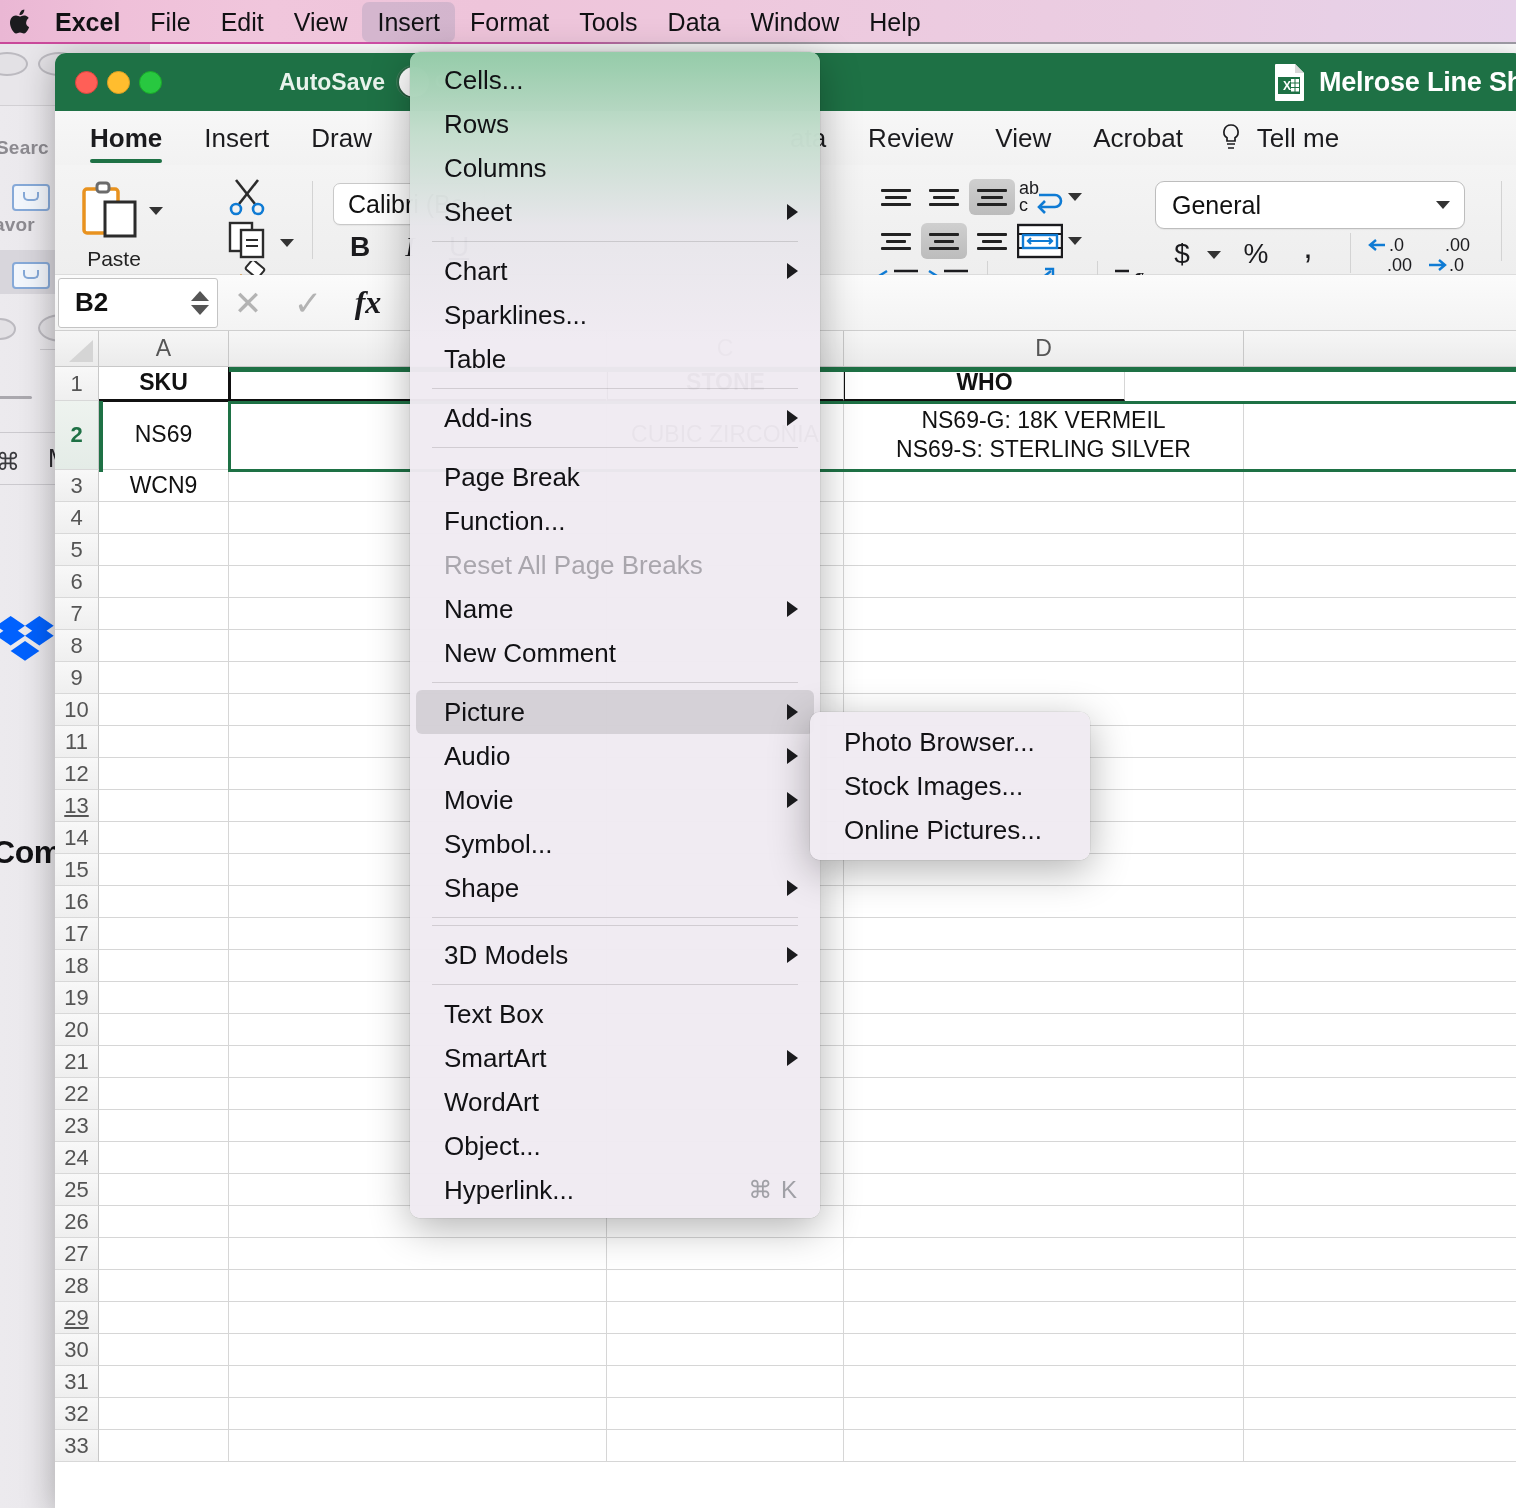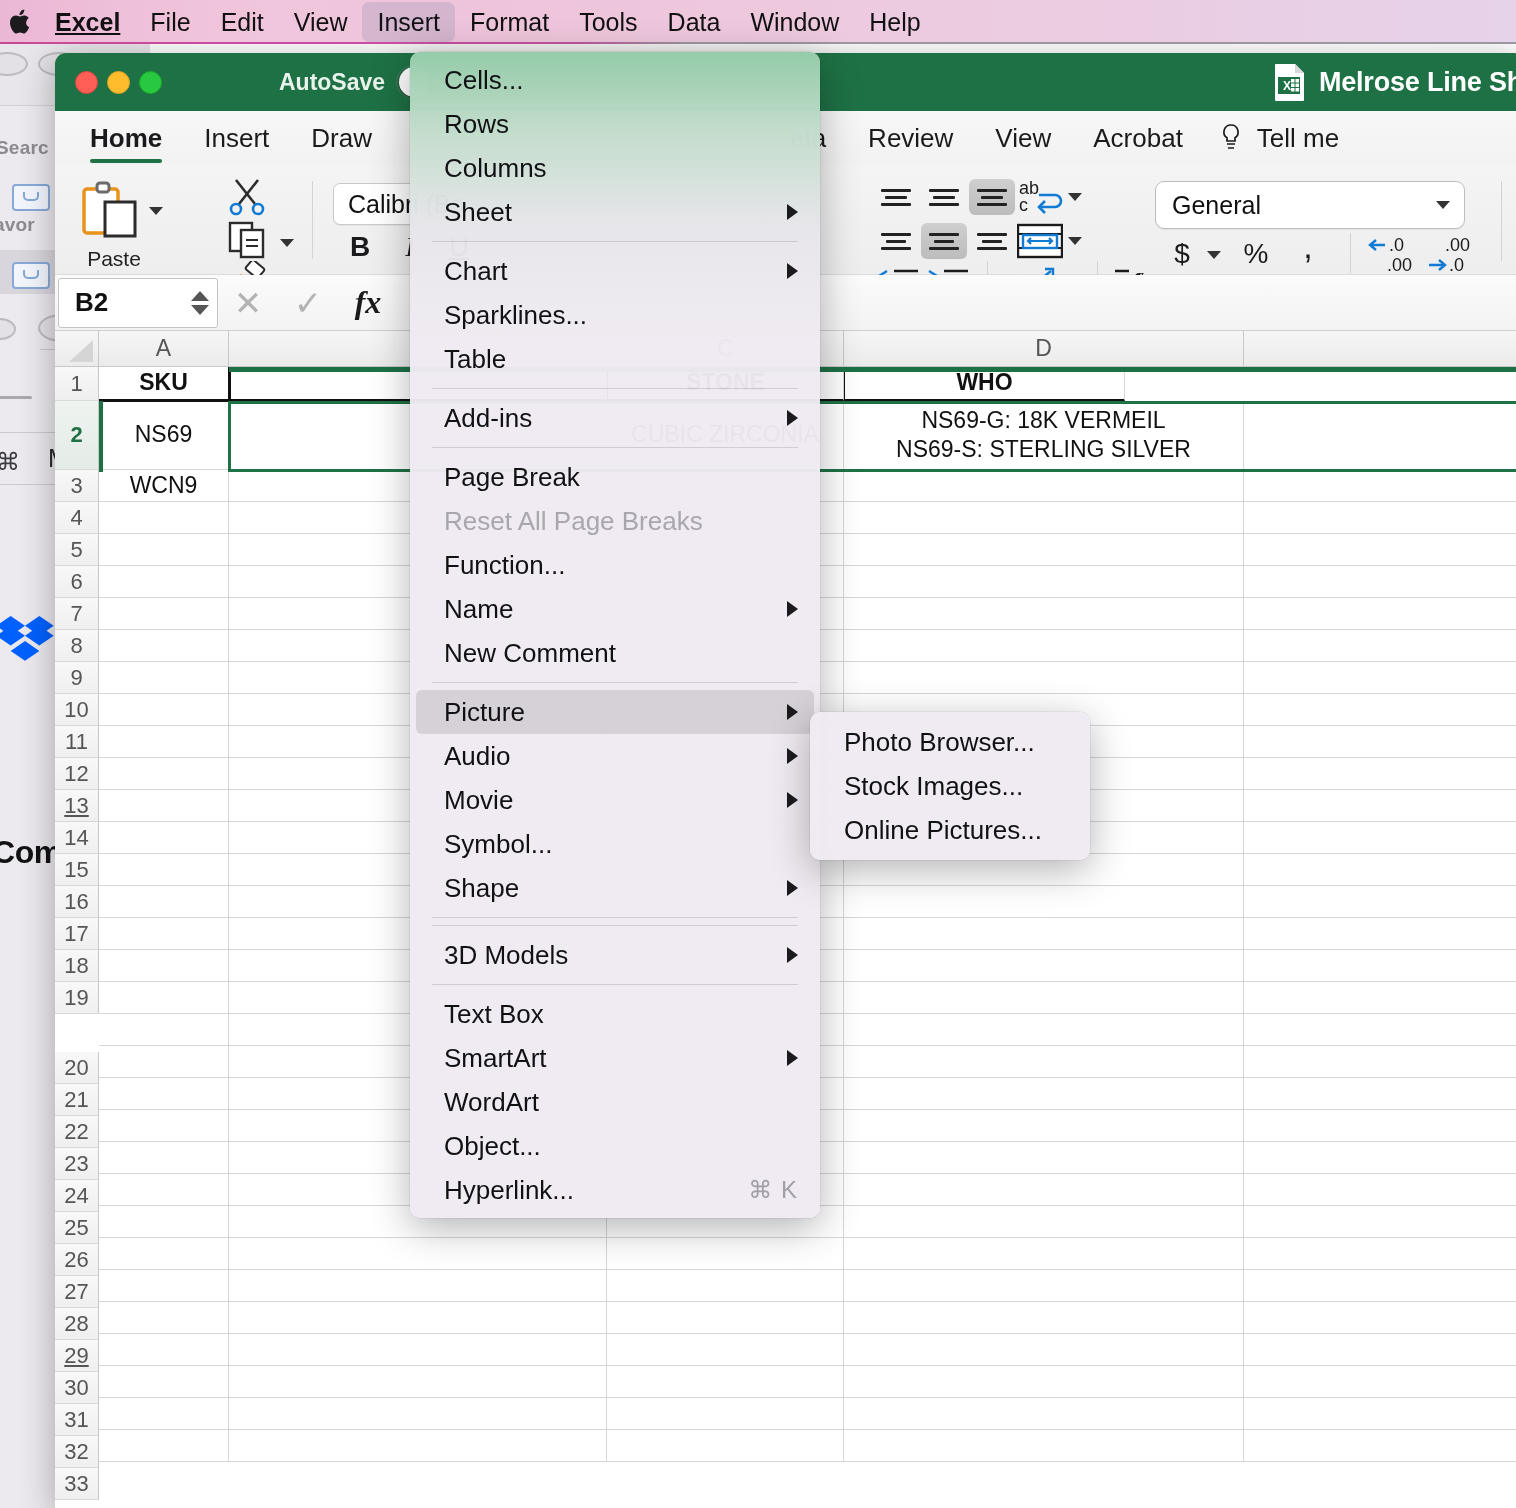--- a/index.html
+++ b/index.html
@@ -83,21 +83,21 @@
     opacity:.85;
   }
   .apple-logo {
     width: 26px; height: 30px; margin-left: 8px; margin-right: 6px;
     position: relative; flex: none;
   }
   .mb-item {
     padding: 5px 15px; font-size: 25px; color: #111114; white-space: nowrap;
     border-radius: 7px; line-height: 1.2;
   }
-  .mb-item.app { font-weight: 700; text-decoration: underline; }
+  .mb-item.app { font-weight: 700; }
   .mb-item.active { background: rgba(190,170,195,.55); }
 
   
   .xl-win {
     position: absolute; left: 55px; top: 53px; width: 1470px; height: 1455px;
     background: #fdfdfd; border-radius: 11px 11px 0 0;
     box-shadow: 0 6px 34px rgba(0,0,0,.30);
     overflow: hidden;
   }
   .xl-titlebar {
@@ -551,21 +551,21 @@
           <div class="row-head" style="height: 32px;">10</div>
           <div class="row-head" style="height: 32px;">11</div>
           <div class="row-head" style="height: 32px;">12</div>
           <div class="row-head" style="height: 32px; text-decoration: underline;">13</div>
           <div class="row-head" style="height: 32px;">14</div>
           <div class="row-head" style="height: 32px;">15</div>
           <div class="row-head" style="height: 32px;">16</div>
           <div class="row-head" style="height: 32px;">17</div>
           <div class="row-head" style="height: 32px;">18</div>
           <div class="row-head" style="height: 32px;">19</div>
-          <div class="row-head" style="height: 32px; margin-top: 38px;">20</div>
+          <div class="row-head" style="height: 32px;">20</div>
           <div class="row-head" style="height: 32px;">21</div>
           <div class="row-head" style="height: 32px;">22</div>
           <div class="row-head" style="height: 32px;">23</div>
           <div class="row-head" style="height: 32px;">24</div>
           <div class="row-head" style="height: 32px;">25</div>
           <div class="row-head" style="height: 32px;">26</div>
           <div class="row-head" style="height: 32px;">27</div>
           <div class="row-head" style="height: 32px;">28</div>
           <div class="row-head" style="height: 32px; text-decoration: underline;">29</div>
           <div class="row-head" style="height: 32px;">30</div>
@@ -861,25 +861,25 @@
       </div>
       <div class="m-sep"></div>
       <div class="mi">
         <span class="label">Add-ins</span>
         <span class="arrow"></span>
       </div>
       <div class="m-sep"></div>
       <div class="mi">
         <span class="label">Page Break</span>
       </div>
+      <div class="mi">
+        <span class="label">Function...</span>
+      </div>
       <div class="mi disabled">
         <span class="label">Reset All Page Breaks</span>
-      </div>
-      <div class="mi">
-        <span class="label">Function...</span>
       </div>
       <div class="mi">
         <span class="label">Name</span>
         <span class="arrow"></span>
       </div>
       <div class="mi">
         <span class="label">New Comment</span>
       </div>
       <div class="m-sep"></div>
       <div class="mi hl">

